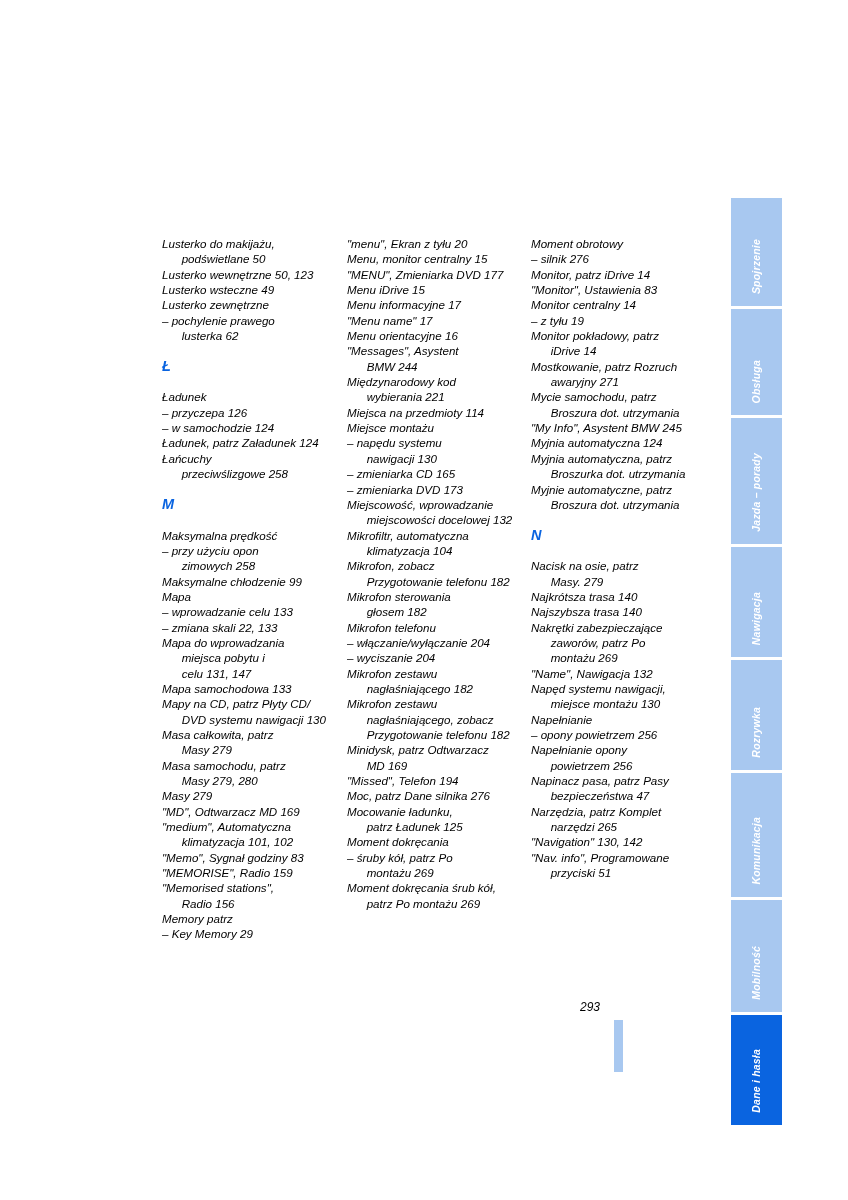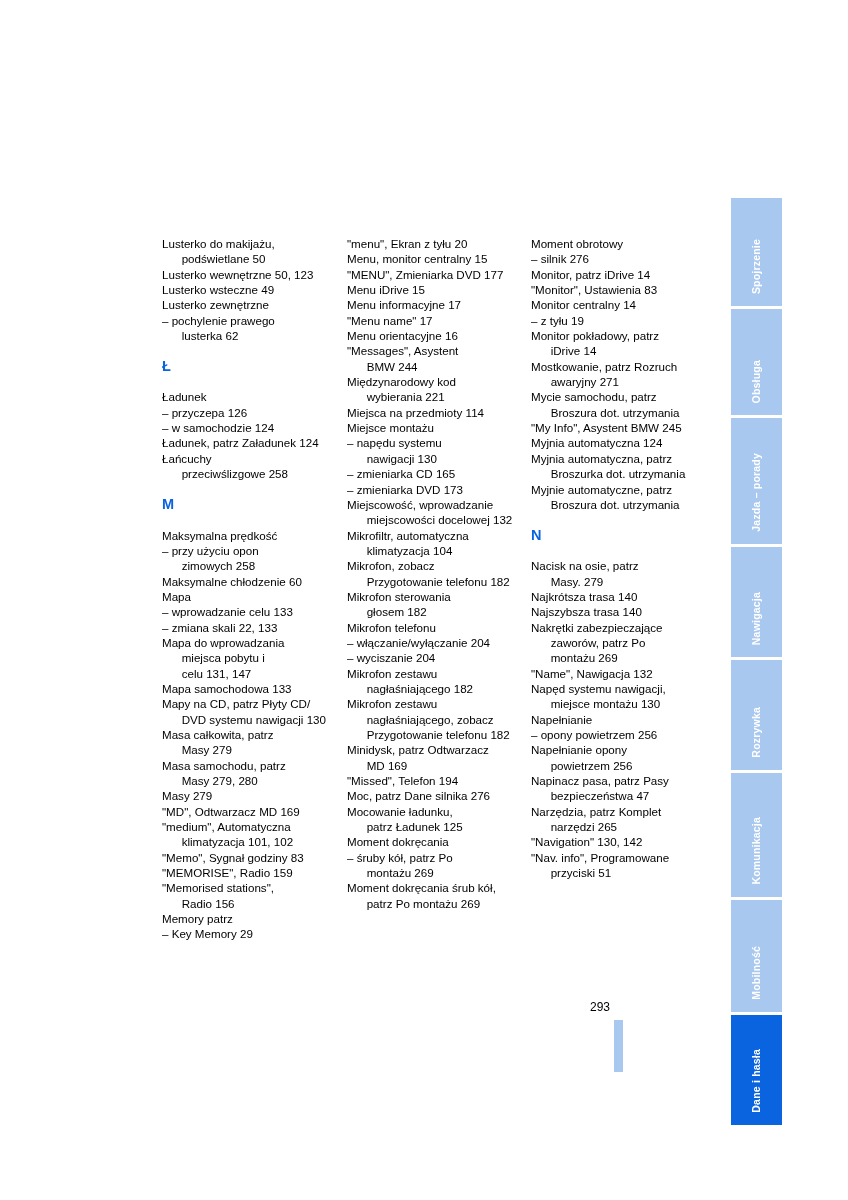--- a/index.html
+++ b/index.html
@@ -13,20 +13,21 @@
     position: relative;
     font-family: "Liberation Sans", sans-serif;
     overflow: hidden;
   }
   #page {
     position: absolute;
     left: 0; top: 0;
     width: 804px;
     height: 1200px;
     background: #ffffff;
+    font-style: italic;
   }
 
   
   .columns {
     position: absolute;
     left: 162px;
     top: 236px;
     width: 410px;
     height: 760px;
   }
@@ -100,21 +101,20 @@
     font-weight: bold;
     line-height: 51px;
   }
 
   
   .pagenum {
     position: absolute;
     left: 580px;
     top: 1000px;
     width: 30px;
-    text-align: right;
     font-size: 12px;
     color: #000000;
   }
   .pagemarker {
     position: absolute;
     left: 614px;
     top: 1020px;
     width: 9px;
     height: 52px;
     background: #a8c8f0;
@@ -142,21 +142,21 @@
         <div class="entry">– w samochodzie 124</div>
         <div class="entry">Ładunek, patrz Załadunek 124</div>
         <div class="entry">Łańcuchy
    przeciwślizgowe 258</div>
         <div class="gap-before"></div>
         <div class="letter">M</div>
         <div class="gap-before"></div>
         <div class="entry">Maksymalna prędkość</div>
         <div class="entry">– przy użyciu opon
    zimowych 258</div>
-        <div class="entry">Maksymalne chłodzenie 60</div>
+        <div class="entry">Maksymalne chłodzenie 99</div>
         <div class="entry">Mapa</div>
         <div class="entry">– wprowadzanie celu 133</div>
         <div class="entry">– zmiana skali 22, 133</div>
         <div class="entry">Mapa do wprowadzania
    miejsca pobytu i
    celu 131, 147</div>
         <div class="entry">Mapa samochodowa 133</div>
         <div class="entry">Mapy na CD, patrz Płyty CD/
    DVD systemu nawigacji 130</div>
         <div class="entry">Masa całkowita, patrz

